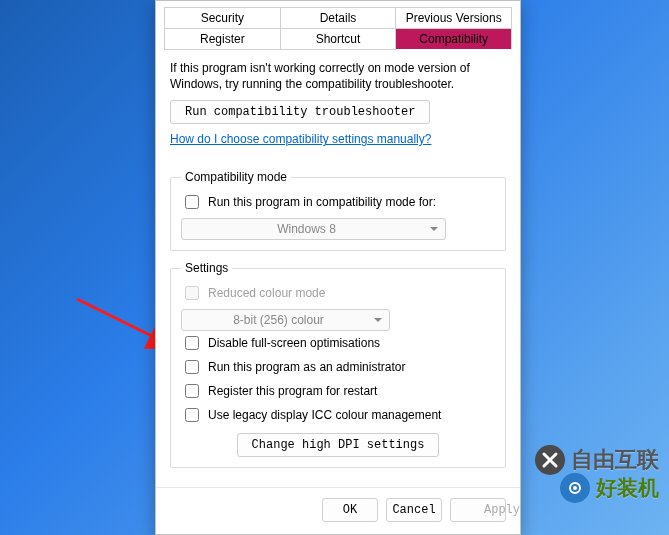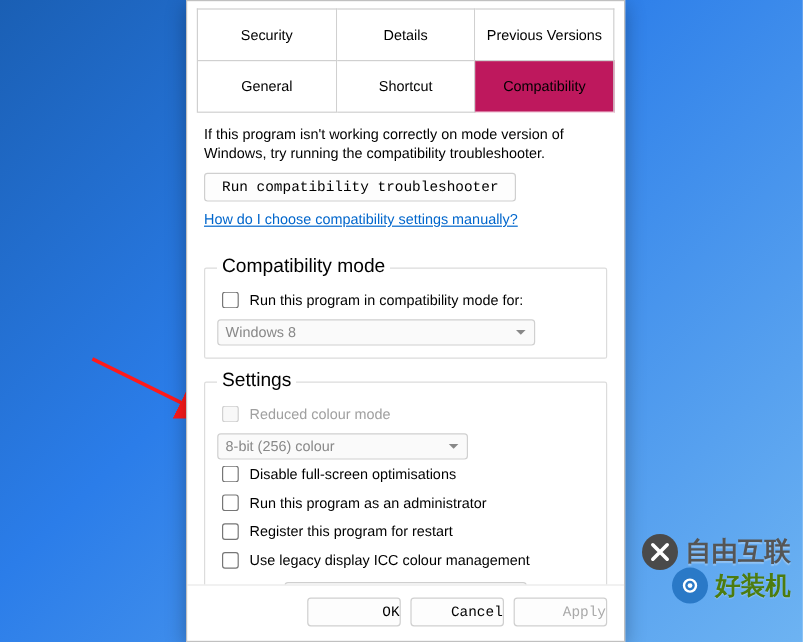--- a/index.html
+++ b/index.html
@@ -28,21 +28,21 @@
   .tabs-area {
     padding: 6px 8px 0 8px;
   }
   .tab-row {
     display: flex;
     width: 100%;
   }
   .tab {
     flex: 1;
     text-align: center;
-    padding: 14px 0;
+    padding: 3px 0;
     border: 1px solid #d0d0d0;
     background: #ffffff;
     font-size: 12px;
     cursor: default;
     position: relative;
   }
   .tab + .tab { border-left: none; }
   .tab-row.top .tab { border-bottom: none; }
   .tab.active {
     background: #be185d;
@@ -82,21 +82,21 @@
     margin-bottom: 18px;
     font-size: 12px;
   }
   fieldset {
     border: 1px solid #dcdcdc;
     border-radius: 2px;
     margin: 6px 0 10px 0;
     padding: 6px 10px 10px 10px;
   }
   legend {
-    font-size: 16px;
+    font-size: 12px;
     padding: 0 4px;
     color: #000;
   }
   .check-row {
     display: flex;
     align-items: center;
     gap: 6px;
     padding: 2px 0;
     font-size: 12px;
   }
@@ -120,30 +120,30 @@
   .select::after {
     content: "";
     position: absolute;
     right: 7px; top: 50%;
     width: 0; height: 0;
     border-left: 4px solid transparent;
     border-right: 4px solid transparent;
     border-top: 4px solid #888;
     transform: translateY(-50%);
   }
-  .select.disabled { background:#fafafa; }
+  .select.disabled { background:#fafafa;text-align:center; }
   .dpi-btn-wrap { text-align: center; margin-top: 6px; }
   .footer {
     display: flex;
     justify-content: flex-end;
     gap: 8px;
     padding: 10px 14px 12px 0;
     border-top: 1px solid #e8e8e8;
   }
-  .footer .btn { width: 78px; text-align:right; padding:4px 0; }
+  .footer .btn { width: 56px; text-align:center; padding:4px 0; }
   .footer .btn.disabled { color:#a9a9a9;padding-left:33px; }
   
   .arrow-svg {
     position: absolute;
     left: 72px;
     top: 294px;
     width: 110px;
     height: 60px;
     pointer-events: none;
   }
@@ -182,21 +182,21 @@
 
 <div class="dialog">
 
   <div class="tabs-area">
     <div class="tab-row top">
       <div class="tab">Security</div>
       <div class="tab">Details</div>
       <div class="tab">Previous Versions</div>
     </div>
     <div class="tab-row bottom">
-      <div class="tab">General</div>
+      <div class="tab">Register</div>
       <div class="tab">Shortcut</div>
       <div class="tab active">Compatibility</div>
     </div>
   </div>
 
   <div class="content">
 
     <div class="intro-text">If this program isn't working correctly on mode version of Windows, try running the compatibility troubleshooter.</div>
 
     <span class="btn">Run compatibility troubleshooter</span>

